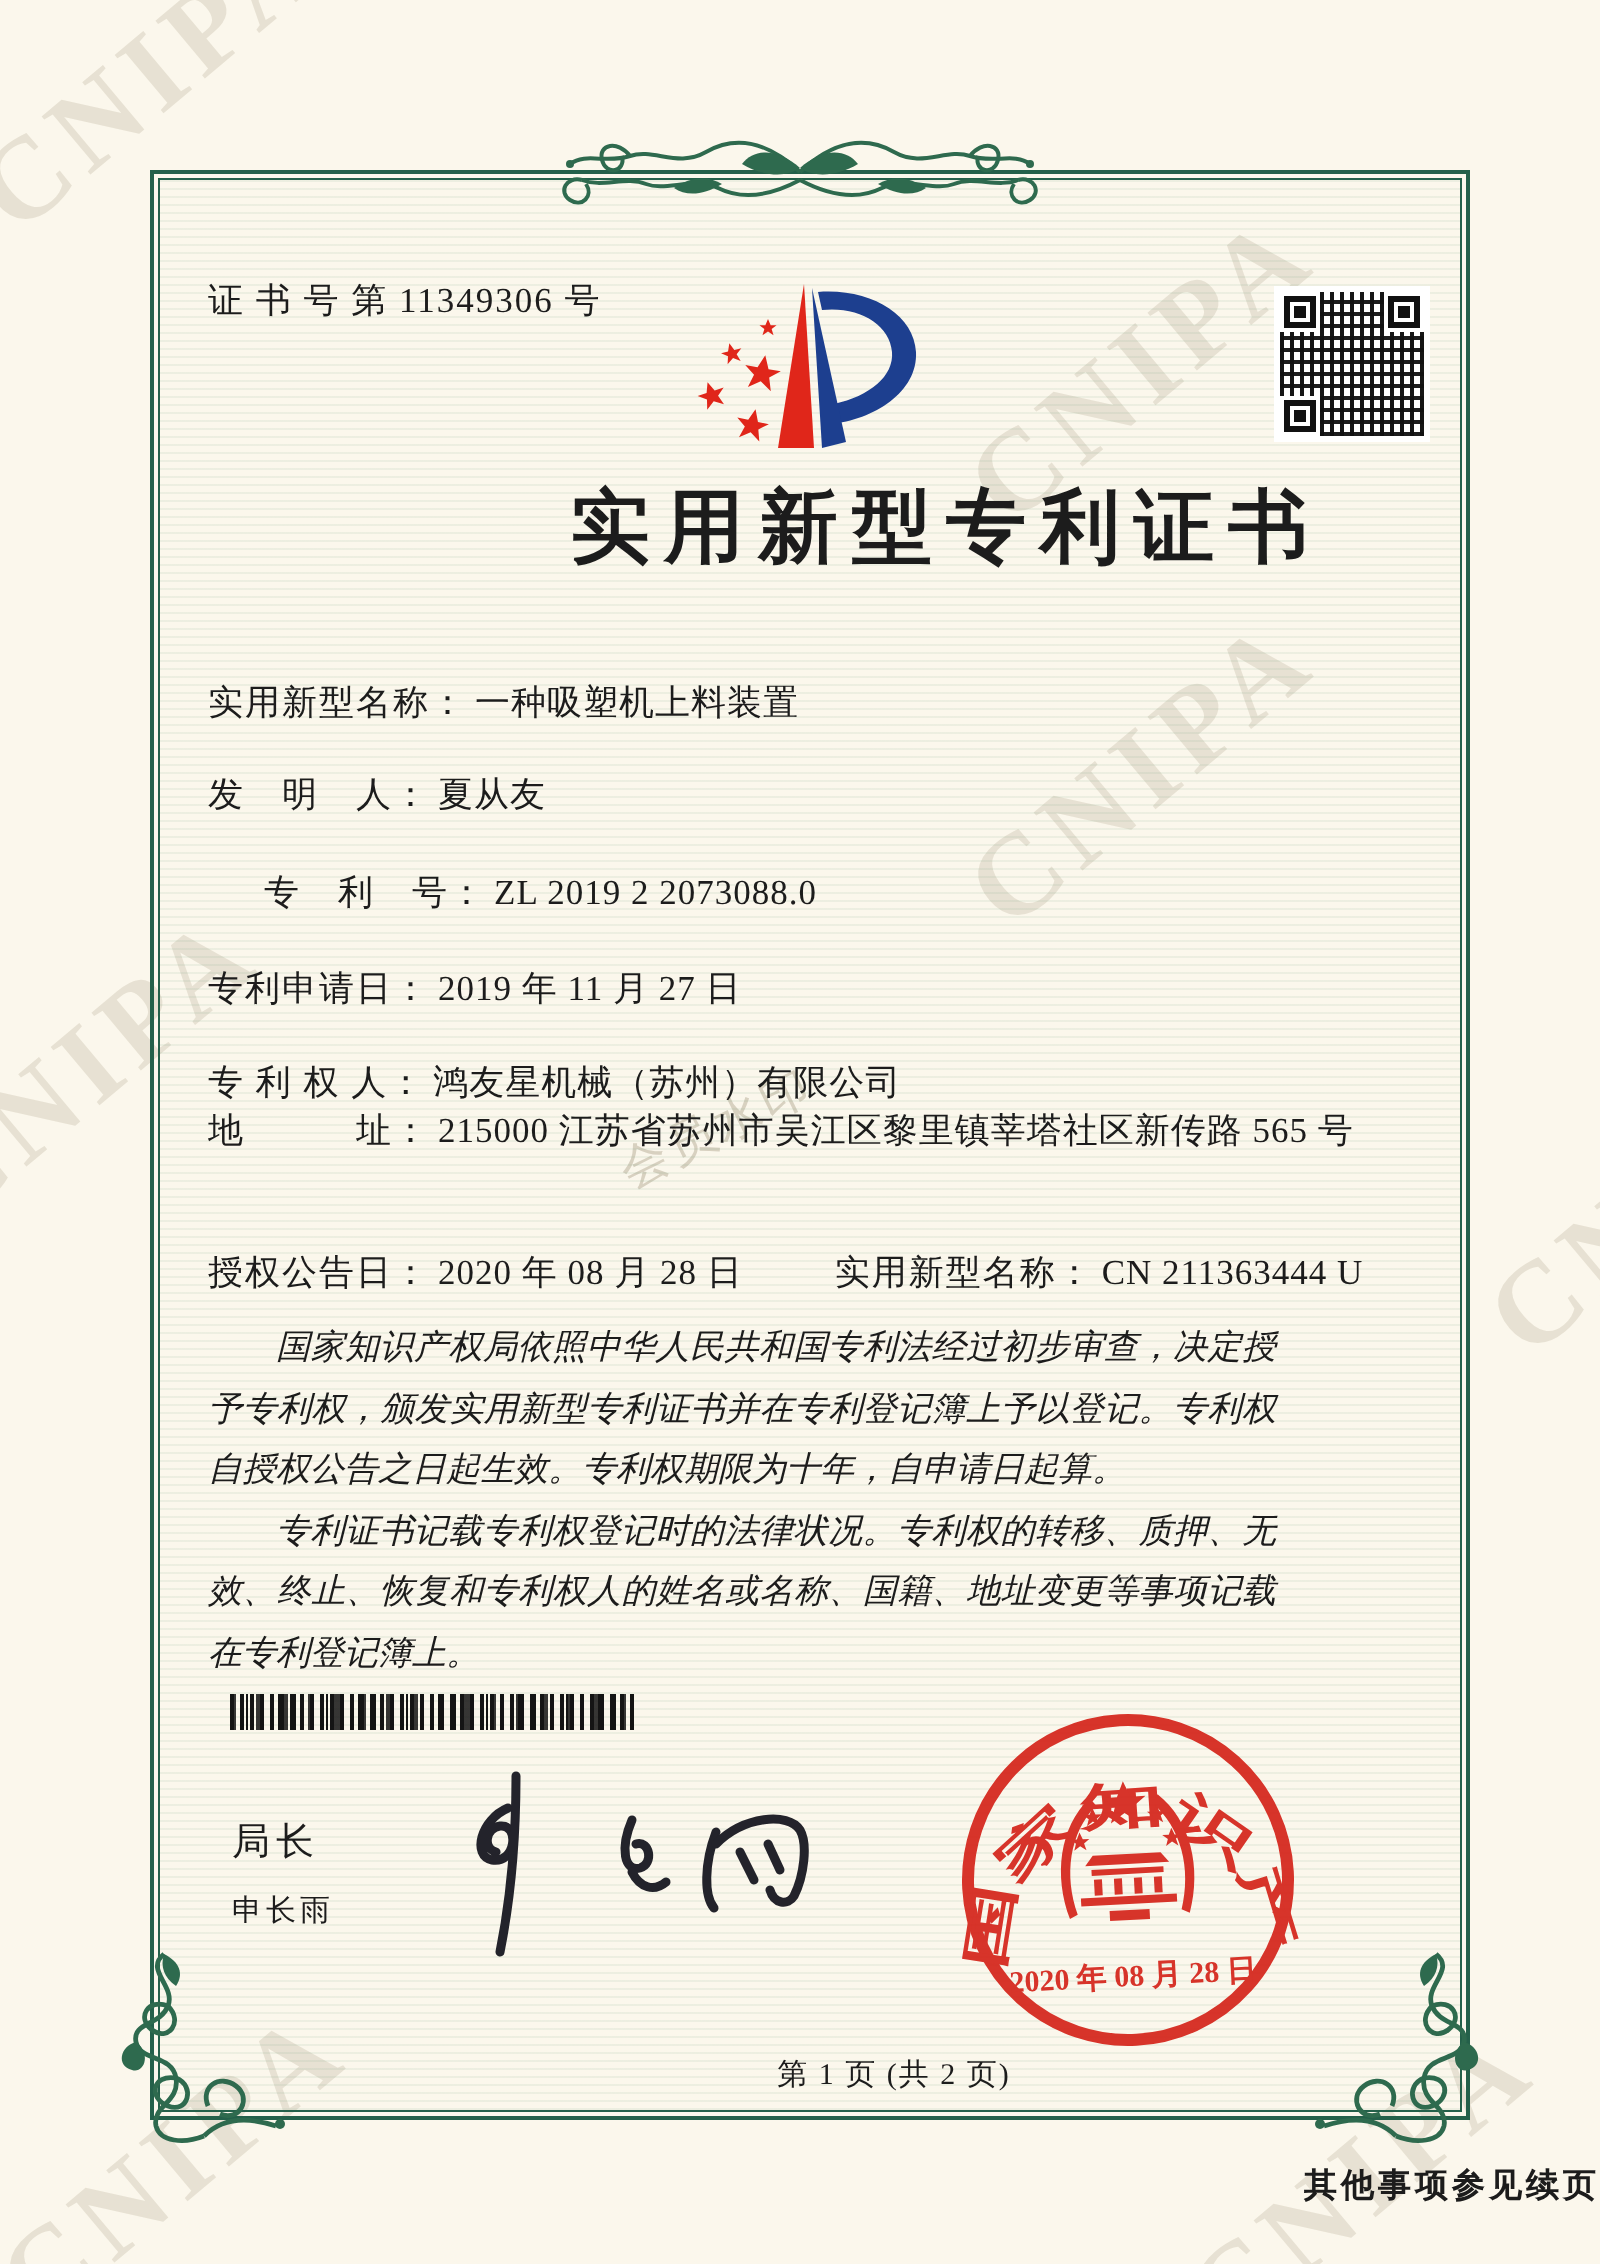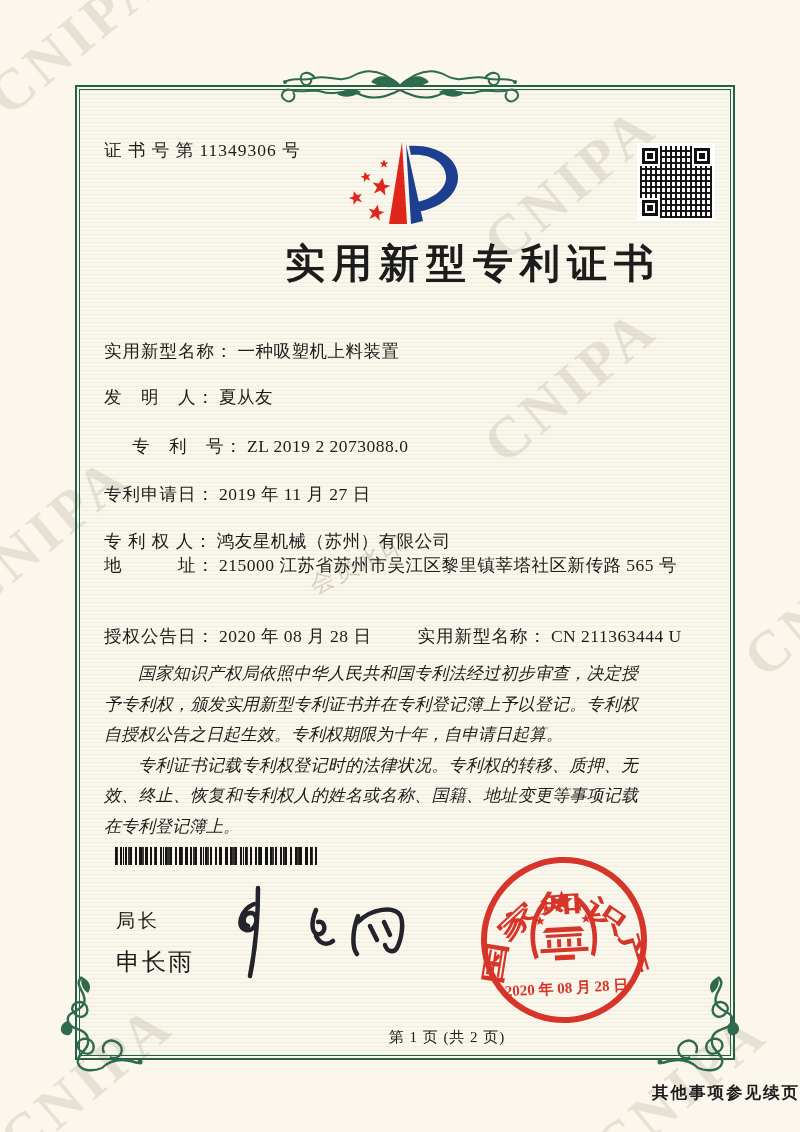--- a/index.html
+++ b/index.html
@@ -103,21 +103,21 @@
   .barcode {
     position:absolute; left:115px; top:847px; width:203px; height:18px; z-index:2;
     background:
       repeating-linear-gradient(90deg, #141414 0 2px, rgba(0,0,0,0) 2px 5px),
       repeating-linear-gradient(90deg, #141414 0 1px, rgba(0,0,0,0) 1px 8px),
       repeating-linear-gradient(90deg, rgba(20,20,20,0.85) 0 3px, rgba(0,0,0,0) 3px 13px);
   }
 
   
   .sig-title { position:absolute; left:116px; top:908px; font-size:19px; letter-spacing:3px; z-index:2; }
-  .sig-name  { position:absolute; left:116px; top:946px; font-size:24px; letter-spacing:2px; z-index:2; }
+  .sig-name  { position:absolute; left:116px; top:946px; font-size:15px; letter-spacing:2px; z-index:2; }
   .sig-script { position:absolute; left:228px; top:882px; z-index:2; }
 
   
   .seal { position:absolute; left:478px; top:854px; z-index:3; transform:rotate(-3deg); opacity:0.94; }
 
   
   .page-num {
     position:absolute; left:75px; top:1028px; width:744px; text-align:center;
     font-size:15px; letter-spacing:1px; z-index:2;
   }

